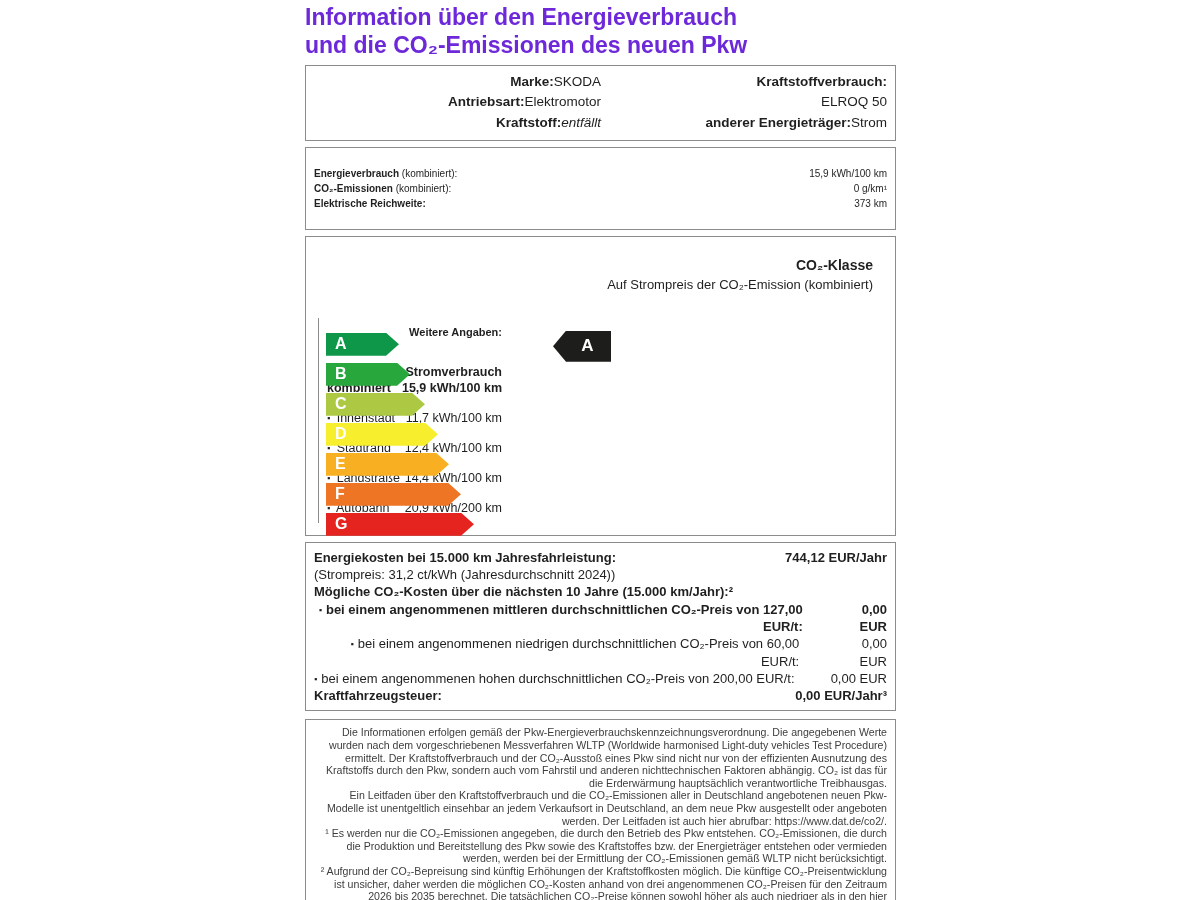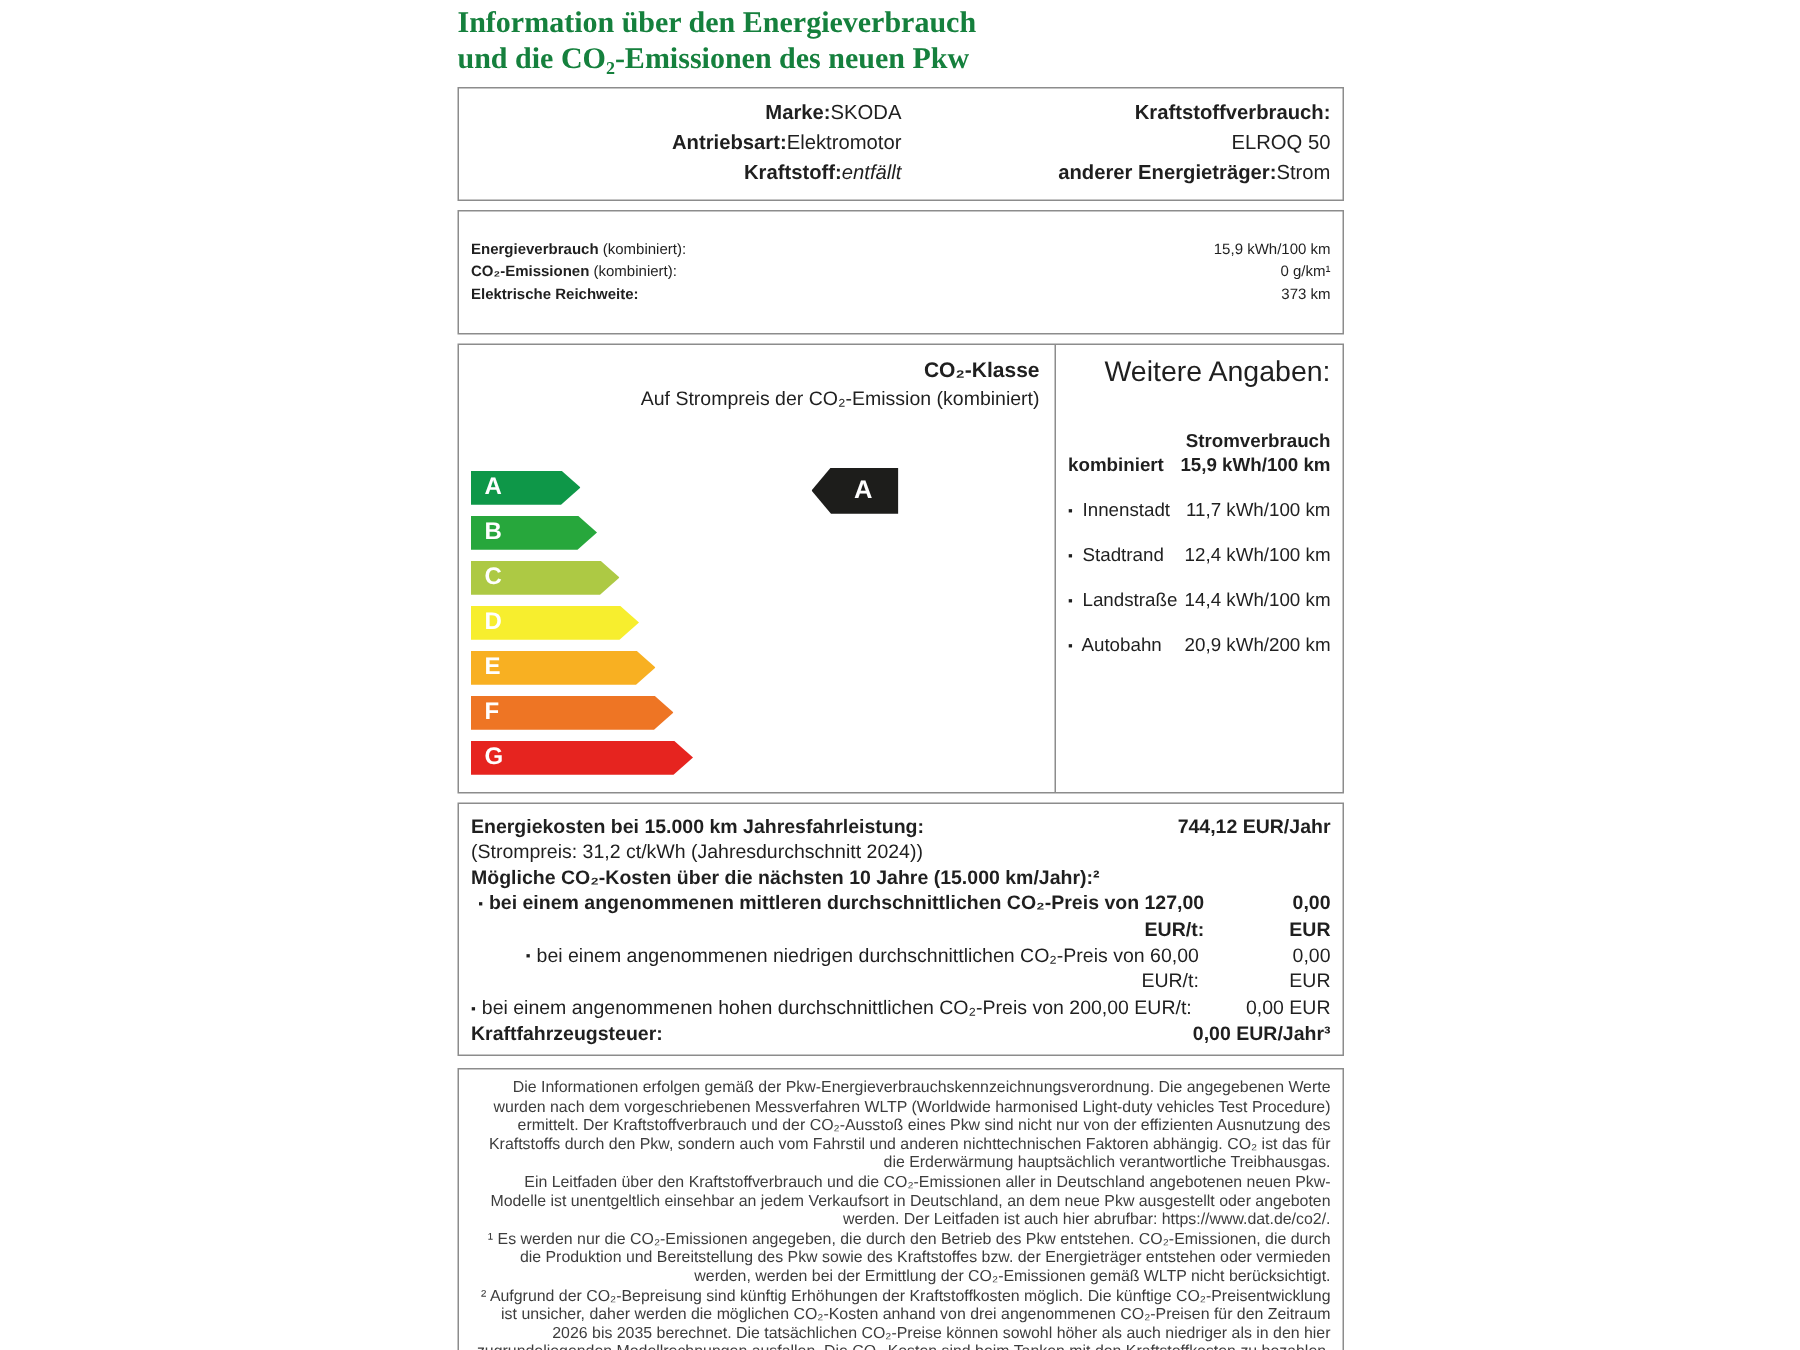--- a/index.html
+++ b/index.html
@@ -1,50 +1,50 @@
 <!DOCTYPE html>
 <html><head>
 <meta charset="utf-8">
 <style>
   html,body{margin:0;padding:0;background:#fff;}
   .page{position:relative;width:1200px;height:900px;background:#fff;overflow:hidden;
         font-family:"Liberation Sans","DejaVu Sans",sans-serif;color:#1f1f1f;}
   .content{position:absolute;left:305px;top:0;width:591px;}
-  .title{font-size:20px;font-weight:700;line-height:1.22;margin:0;padding-top:3px;color:#15803d;font-family:Liberation Serif, serif;}
+  .title{font-size:23px;font-weight:700;line-height:1.22;margin:0;padding-top:3px;color:#6d28d9;}
   .box{border:1px solid #8c8c8c;box-sizing:border-box;margin-top:6px;background:#fff;text-align:right;}
 
   
   .box-vehicle{display:flex;padding:6px 8px 7px 8px;font-size:13.5px;line-height:1.5;}
   .veh-left{width:287px;}
   .veh-row .lbl{display:inline-block;width:95px;}
   .veh-right{flex:1;}
   .lbl{font-weight:700;}
   .it{font-style:italic;}
   .veh-right .lbl-inline{display:inline-block;width:165px;}
 
   
   .box-consumption{padding:18px 8px;font-size:10px;line-height:1.5;}
   .c-row{display:flex;justify-content:space-between;}
   .b{font-weight:700;}
 
   
-  .box-class{display:flex;padding:0;height:300px;}
+  .box-class{display:flex;padding:12px;height:300px;flex-direction:column;}
   .class-left{flex:1;position:relative;padding:8px 10px;}
   .class-heading{font-weight:700;font-size:14px;}
   .class-subheading{font-size:13px;margin-top:4px;}
   .arrows{position:absolute;left:8px;top:84px;right:10px;}
   .arrow-row{height:30px;}
   .arrow{height:23px;display:flex;align-items:center;padding-left:9px;box-sizing:border-box;
          color:#fff;font-weight:700;font-size:16px;
          clip-path:polygon(0 0,calc(100% - 13px) 0,100% 50%,calc(100% - 13px) 100%,0 100%);}
   .badge{position:absolute;left:227px;top:-2px;width:58px;height:31px;color:#fff;font-weight:700;
          font-size:17px;display:flex;align-items:center;justify-content:center;padding-left:11px;
          box-sizing:border-box;clip-path:polygon(13px 0,100% 0,100% 100%,13px 100%,0 50%);}
   .class-right{width:192px;border-left:1px solid #8c8c8c;padding:8px 8px;font-size:12.5px;box-sizing:border-box;}
-  .wa-heading{font-weight:400;font-size:19px;}
+  .wa-heading{font-weight:700;font-size:11px;}
   .wa-strom{font-weight:700;margin-top:27px;}
   .wa-komb{display:flex;justify-content:space-between;font-weight:700;margin-top:2px;}
   .wa-item{display:flex;justify-content:space-between;margin-top:16px;}
   .wa-item .bullet{margin-right:3px;font-size:9px;vertical-align:1px;}
 
   
   .box-costs{padding:6px 8px;font-size:13px;line-height:1.33;}
   .cost-row{display:flex;justify-content:space-between;gap:32px;}
   .cost-row .bullet{margin-right:4px;font-size:9px;vertical-align:1px;}
 

